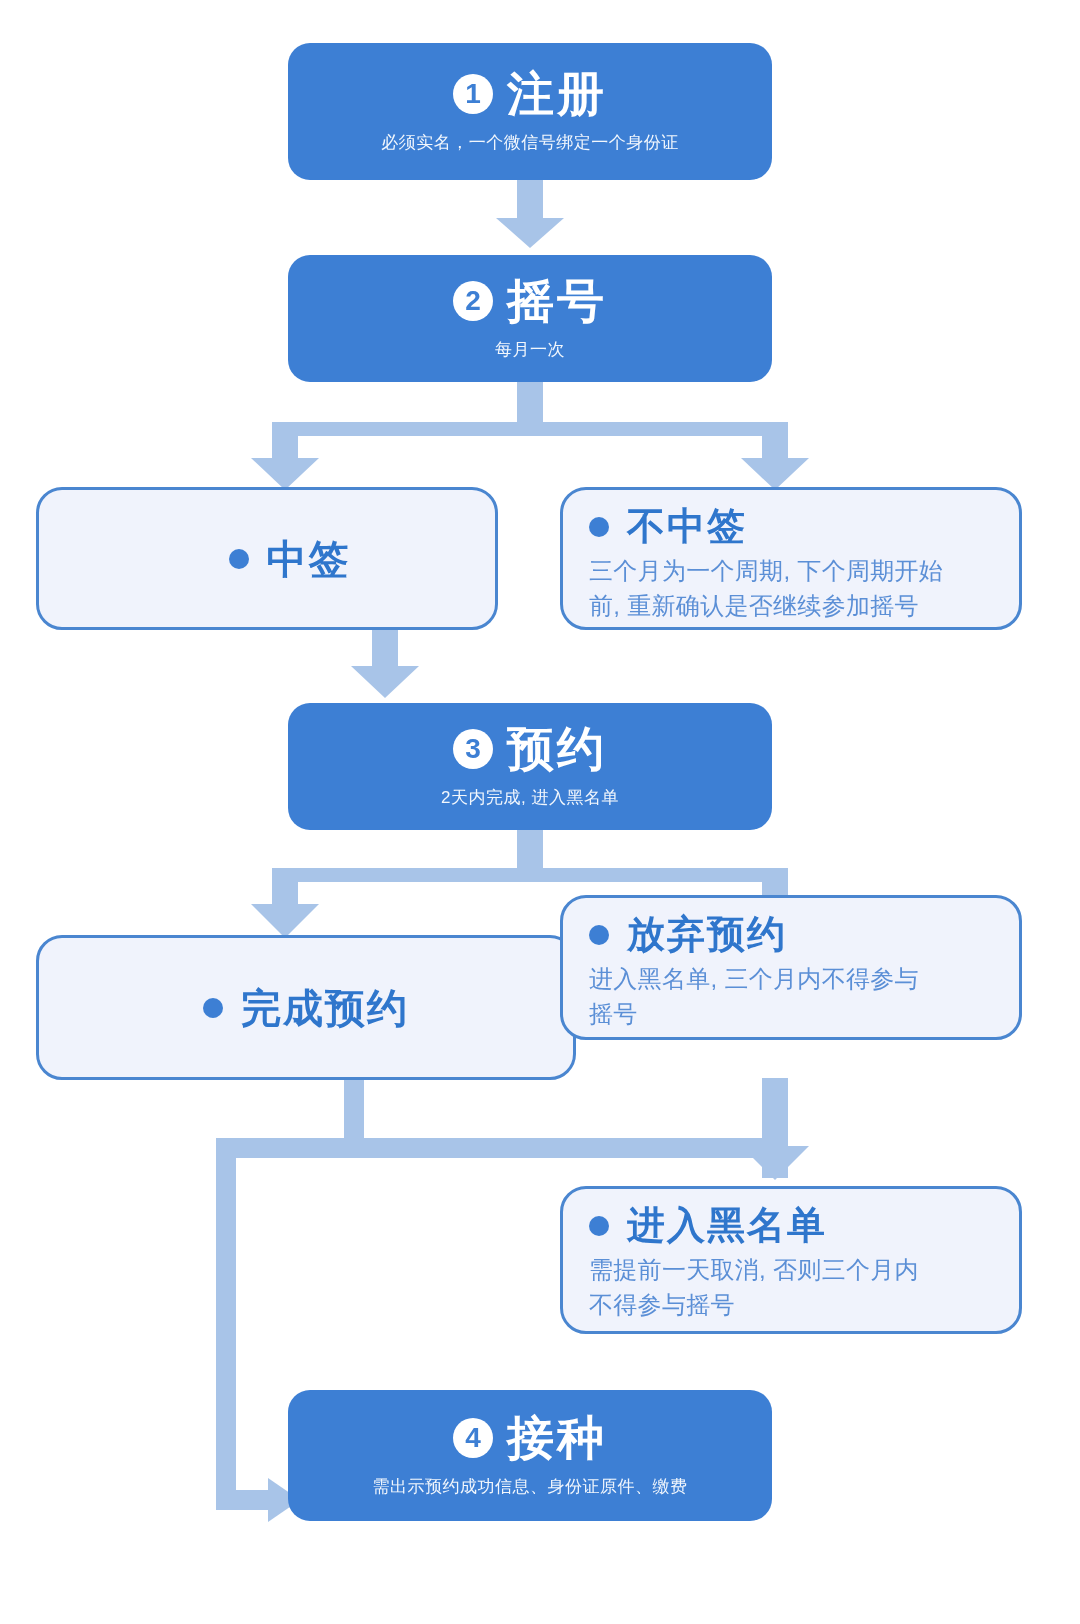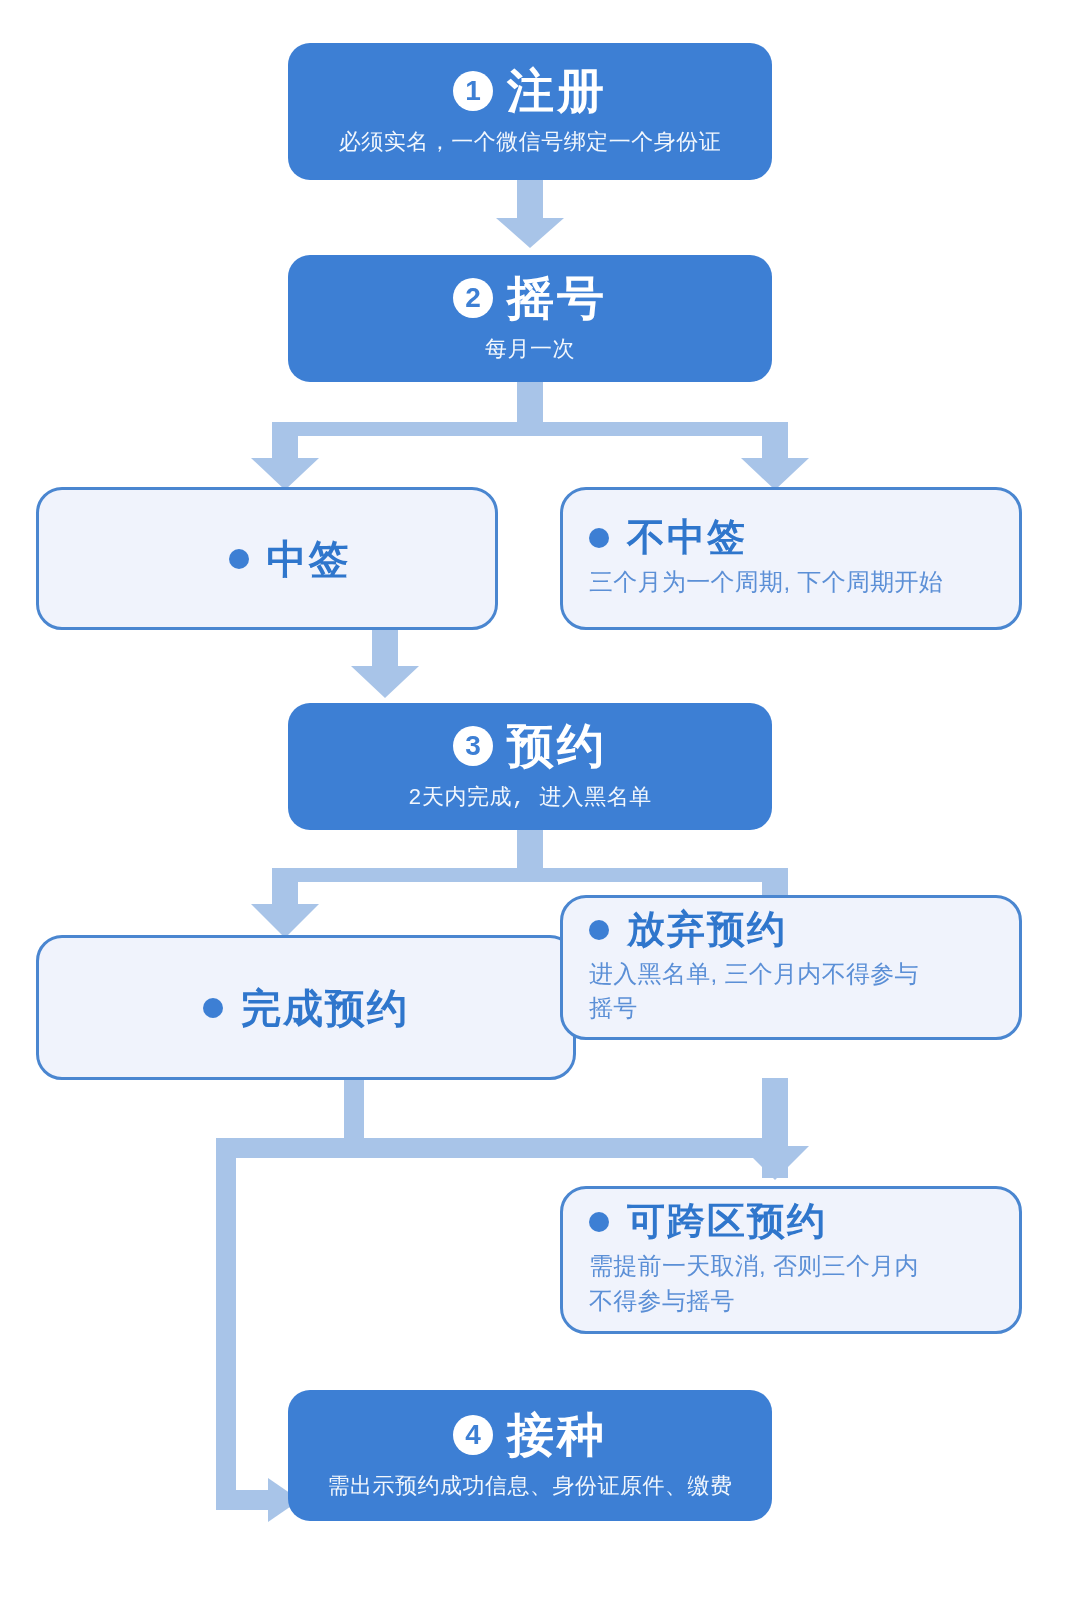--- a/index.html
+++ b/index.html
@@ -58,44 +58,42 @@
     color: #3D7FD4;
     font-size: 28px;
     font-weight: bold;
     display: flex;
     align-items: center;
     justify-content: center;
     letter-spacing: 0;
     flex: none;
   }
   .step-desc {
-    font-size: 22px;
+    font-size: 17px;
     font-weight: normal;
     margin-top: 12px;
     letter-spacing: 0.5px;
     color: #f2f7fd;
-    font-family: Liberation Mono, monospace;
   }
   
   .branch {
     background: #F0F3FC;
     border: 3px solid #4A86D0;
     border-radius: 26px;
     box-sizing: border-box;
   }
   .branch-center {
     display: flex;
     align-items: center;
     justify-content: center;
   }
   .branch-left {
     display: flex;
     flex-direction: column;
-    justify-content: center;
-    padding: 8px 26px;
+    padding: 16px 26px;
   }
   .branch-head {
     display: flex;
     align-items: center;
     gap: 18px;
   }
   .dot {
     width: 20px;
     height: 20px;
     border-radius: 50%;
@@ -200,20 +198,21 @@
       <span class="branch-title branch-title-lg">中签</span>
     </div>
   </div>
 
   <div class="node branch branch-left" style="left:560px; top:487px; width:462px; height:143px;">
     <div class="branch-head">
       <span class="dot"></span>
       <span class="branch-title">不中签</span>
     </div>
     <div class="branch-desc indent">三个月为一个周期, 下个周期开始</div>
+    <div class="branch-desc indent" style="margin-top:0;">前, 重新确认是否继续参加摇号</div>
   </div>
 
   <div class="node step" style="left:288px; top:703px; width:484px; height:127px;">
     <div class="step-title">
       <span class="step-num">3</span>
       <span>预约</span>
     </div>
     <div class="step-desc">2天内完成, 进入黑名单</div>
   </div>
 
@@ -229,21 +228,21 @@
       <span class="dot"></span>
       <span class="branch-title">放弃预约</span>
     </div>
     <div class="branch-desc indent">进入黑名单, 三个月内不得参与</div>
     <div class="branch-desc indent" style="margin-top:0;">摇号</div>
   </div>
 
   <div class="node branch branch-left" style="left:560px; top:1186px; width:462px; height:148px;">
     <div class="branch-head">
       <span class="dot"></span>
-      <span class="branch-title">可跨区预约</span>
+      <span class="branch-title">进入黑名单</span>
     </div>
     <div class="branch-desc indent">需提前一天取消, 否则三个月内</div>
     <div class="branch-desc indent" style="margin-top:0;">不得参与摇号</div>
   </div>
 
   <div class="node step" style="left:288px; top:1390px; width:484px; height:131px;">
     <div class="step-title">
       <span class="step-num">4</span>
       <span>接种</span>
     </div>

